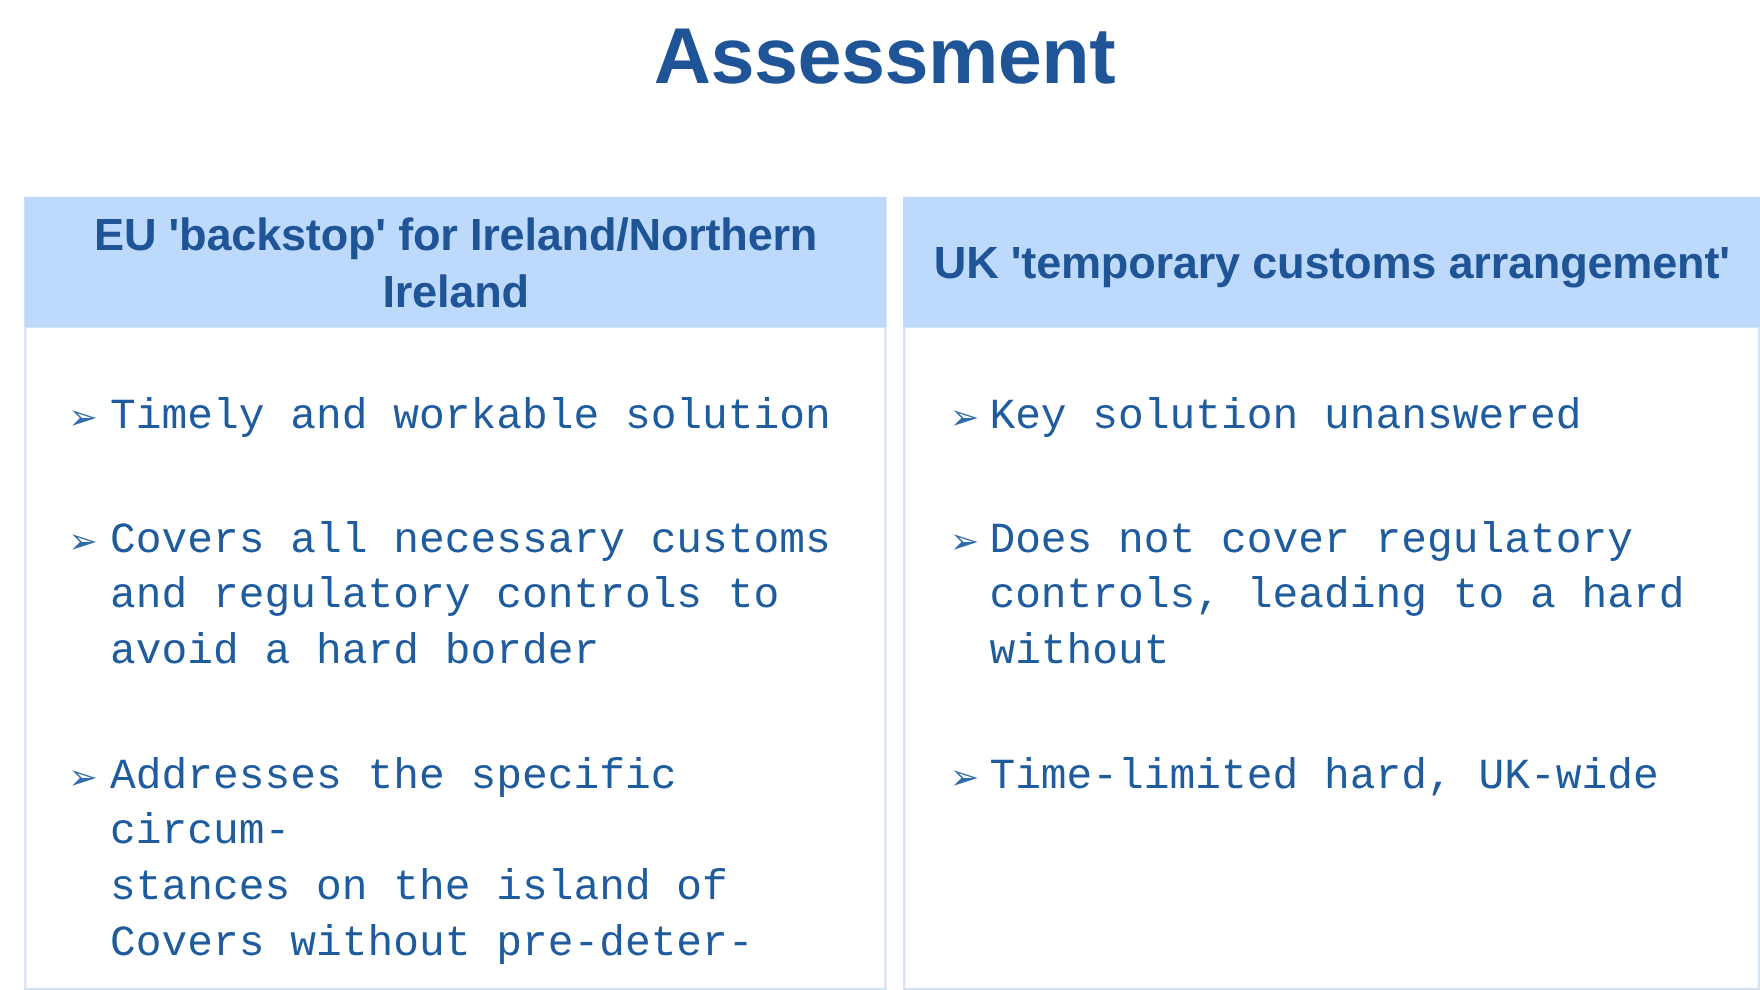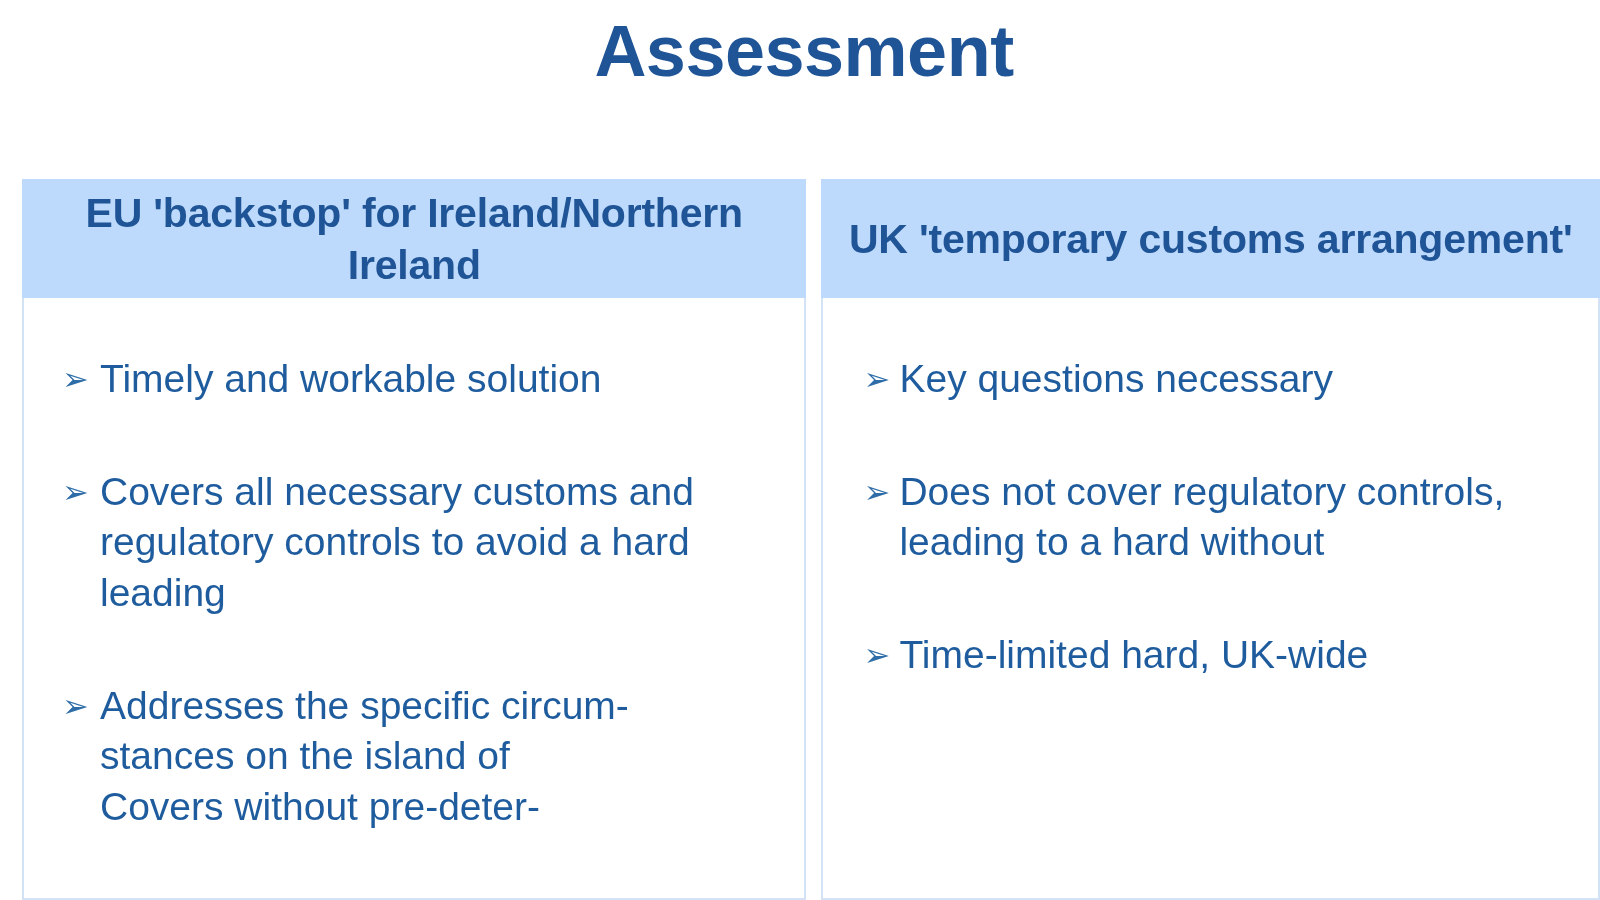--- a/index.html
+++ b/index.html
@@ -114,20 +114,21 @@
     width: 58px;
     padding-left: 20px;
     box-sizing: border-box;
     color: #2E6DA8;
     font-size: 32px;
     line-height: 1.58;
   }
   .bullet-text {
     flex: 1 1 auto;
     white-space: pre-line;
+    font-family: Liberation Mono, monospace;
   }
 
   .col-right .bullet-marker {
     padding-left: 22px;
   }
 </style>
 </head>
 <body>
 
 <div class="slide-title">Assessment</div>
@@ -143,21 +144,21 @@
     <div class="col-body">
       <ul class="bullets">
 
         <li>
           <span class="bullet-marker">➢</span>
           <span class="bullet-text">Timely and workable solution</span>
         </li>
 
         <li>
           <span class="bullet-marker">➢</span>
-          <span class="bullet-text">Covers all necessary customs and regulatory controls to avoid a hard leading</span>
+          <span class="bullet-text">Covers all necessary customs and regulatory controls to avoid a hard border</span>
         </li>
 
         <li>
           <span class="bullet-marker">➢</span>
           <span class="bullet-text">Addresses the specific circum-
 stances on the island of
 Covers without pre-deter-</span>
         </li>
 
       </ul>
@@ -170,21 +171,21 @@
 
     <div class="col-header">
       <span>UK 'temporary customs arrangement'</span>
     </div>
 
     <div class="col-body">
       <ul class="bullets">
 
         <li>
           <span class="bullet-marker">➢</span>
-          <span class="bullet-text">Key questions necessary</span>
+          <span class="bullet-text">Key solution unanswered</span>
         </li>
 
         <li>
           <span class="bullet-marker">➢</span>
           <span class="bullet-text">Does not cover regulatory controls, leading to a hard without</span>
         </li>
 
         <li>
           <span class="bullet-marker">➢</span>
           <span class="bullet-text">Time-limited hard, UK-wide</span>

